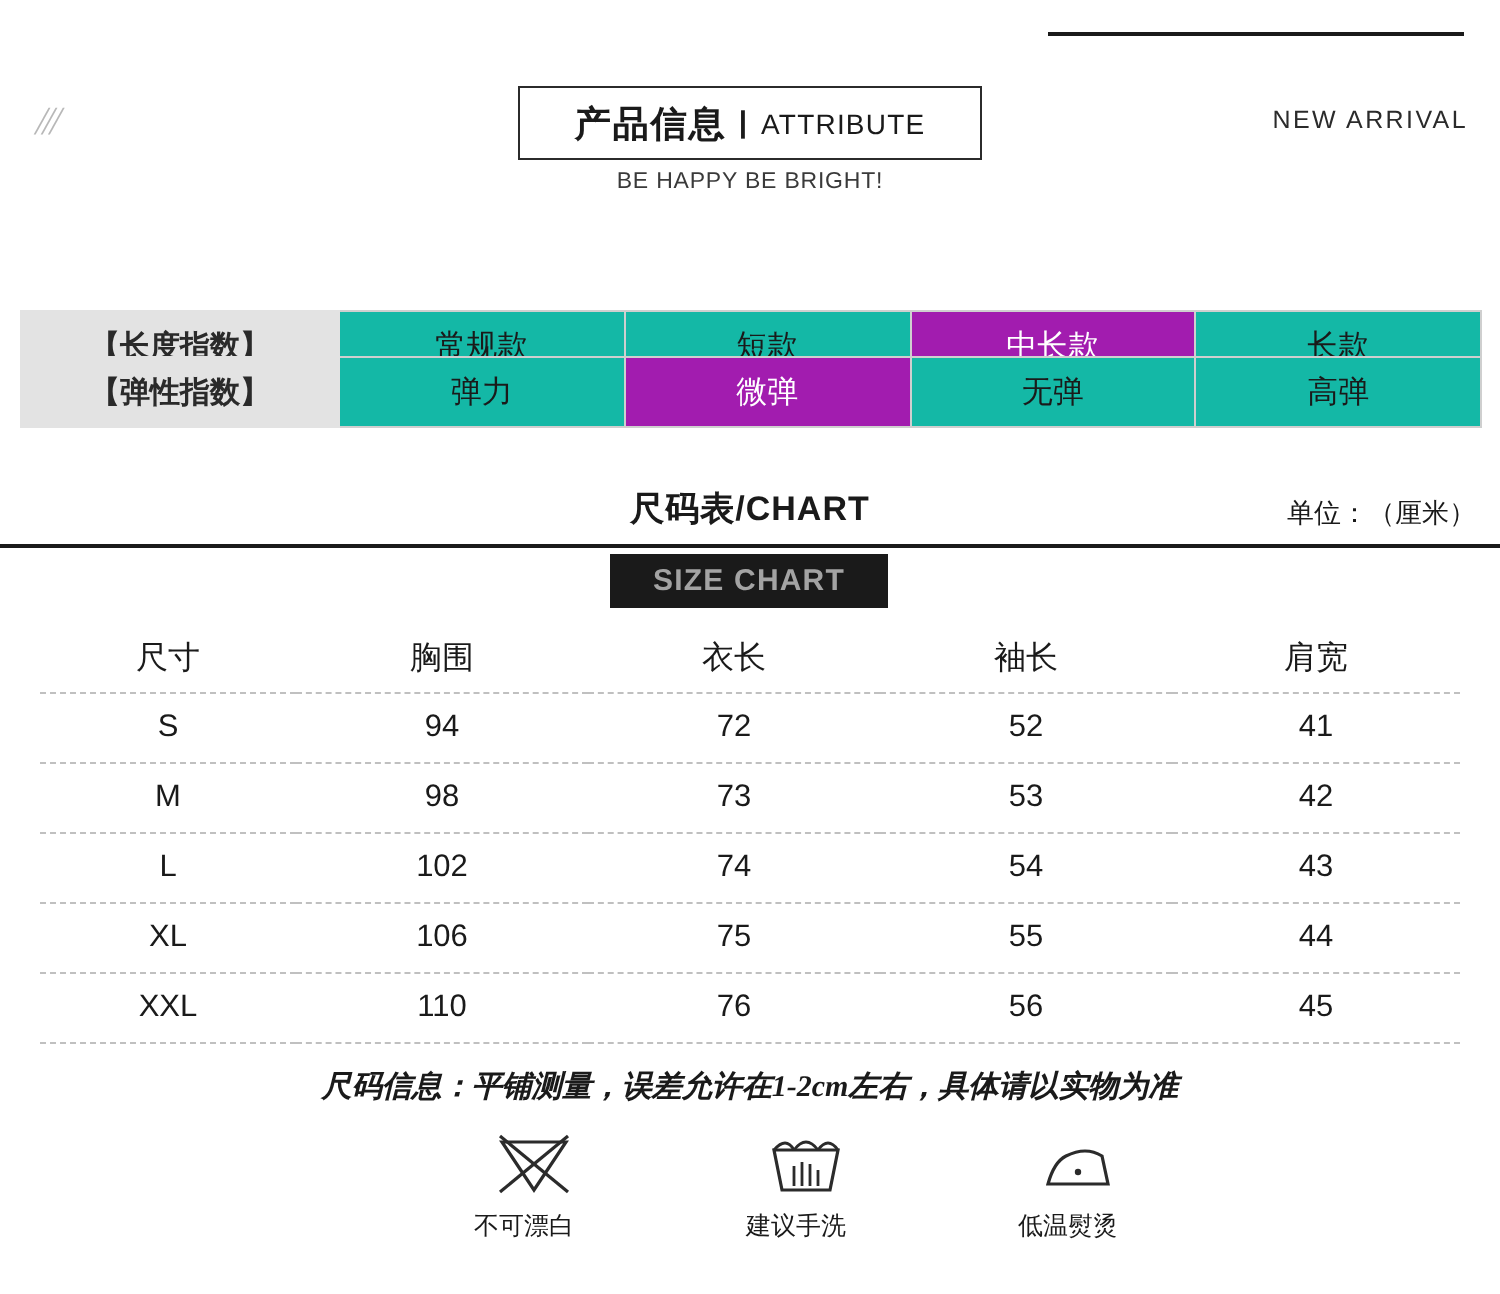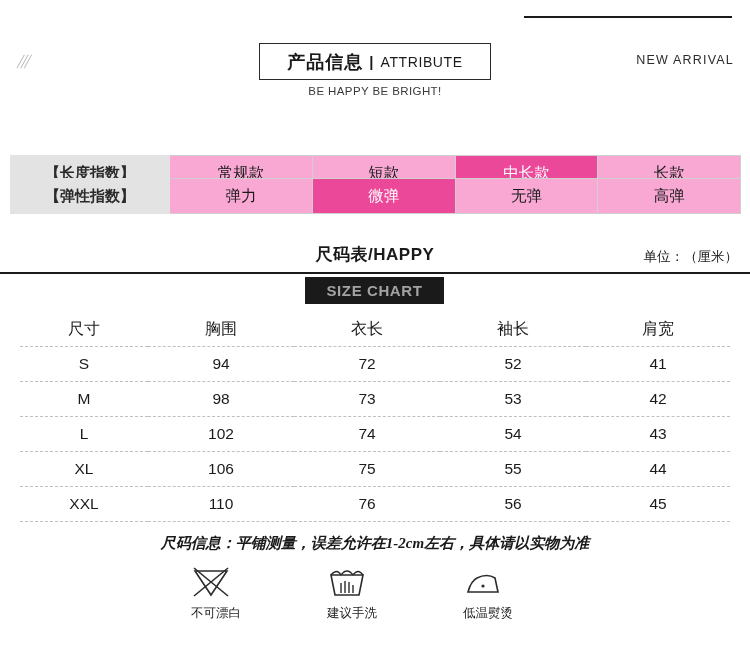--- a/index.html
+++ b/index.html
@@ -122,26 +122,26 @@
     box-sizing: border-box;
   }
   .opt {
     flex: 1;
     display: flex;
     align-items: center;
     justify-content: center;
     font-size: 15.5px;
     border-right: 1px solid #cfcfcf;
     box-sizing: border-box;
-    background: #f9a8d4;
+    background: #14b8a6;
     color: #1a1a1a;
   }
   .opt:last-child { border-right: none; }
   .opt.active {
-    background: #ec4899;
+    background: #a21caf;
     color: #ffffff;
     font-weight: normal;
   }
 
   
   .size-heading {
     position: absolute;
     top: 243px;
     left: 0;
     width: 750px;
@@ -231,21 +231,21 @@
     left: 0;
     width: 750px;
     display: flex;
     justify-content: center;
     gap: 40px;
   }
   .care-item {
     width: 96px;
     display: flex;
     flex-direction: column;
-    align-items: flex-start;
+    align-items: flex-end;
   }
   .care-icon {
     height: 40px;
     display: flex;
     align-items: center;
     justify-content: center;
   }
   .care-label {
     margin-top: 3px;
     font-size: 12.5px;
@@ -284,21 +284,21 @@
 <div class="index-row row2">
   <div class="index-label">【弹性指数】</div>
   <div class="index-opts">
     <div class="opt">弹力</div>
     <div class="opt active">微弹</div>
     <div class="opt">无弹</div>
     <div class="opt">高弹</div>
   </div>
 </div>
 
-<div class="size-heading">尺码表/HAPPY</div>
+<div class="size-heading">尺码表/CHART</div>
 <div class="unit">单位：（厘米）</div>
 <div class="black-rule"></div>
 <div class="size-chart-badge">SIZE CHART</div>
 
 <table class="size-table">
   <thead>
     <tr>
       <th class="col-0">尺寸</th>
       <th class="col-1">胸围</th>
       <th class="col-2">衣长</th>

